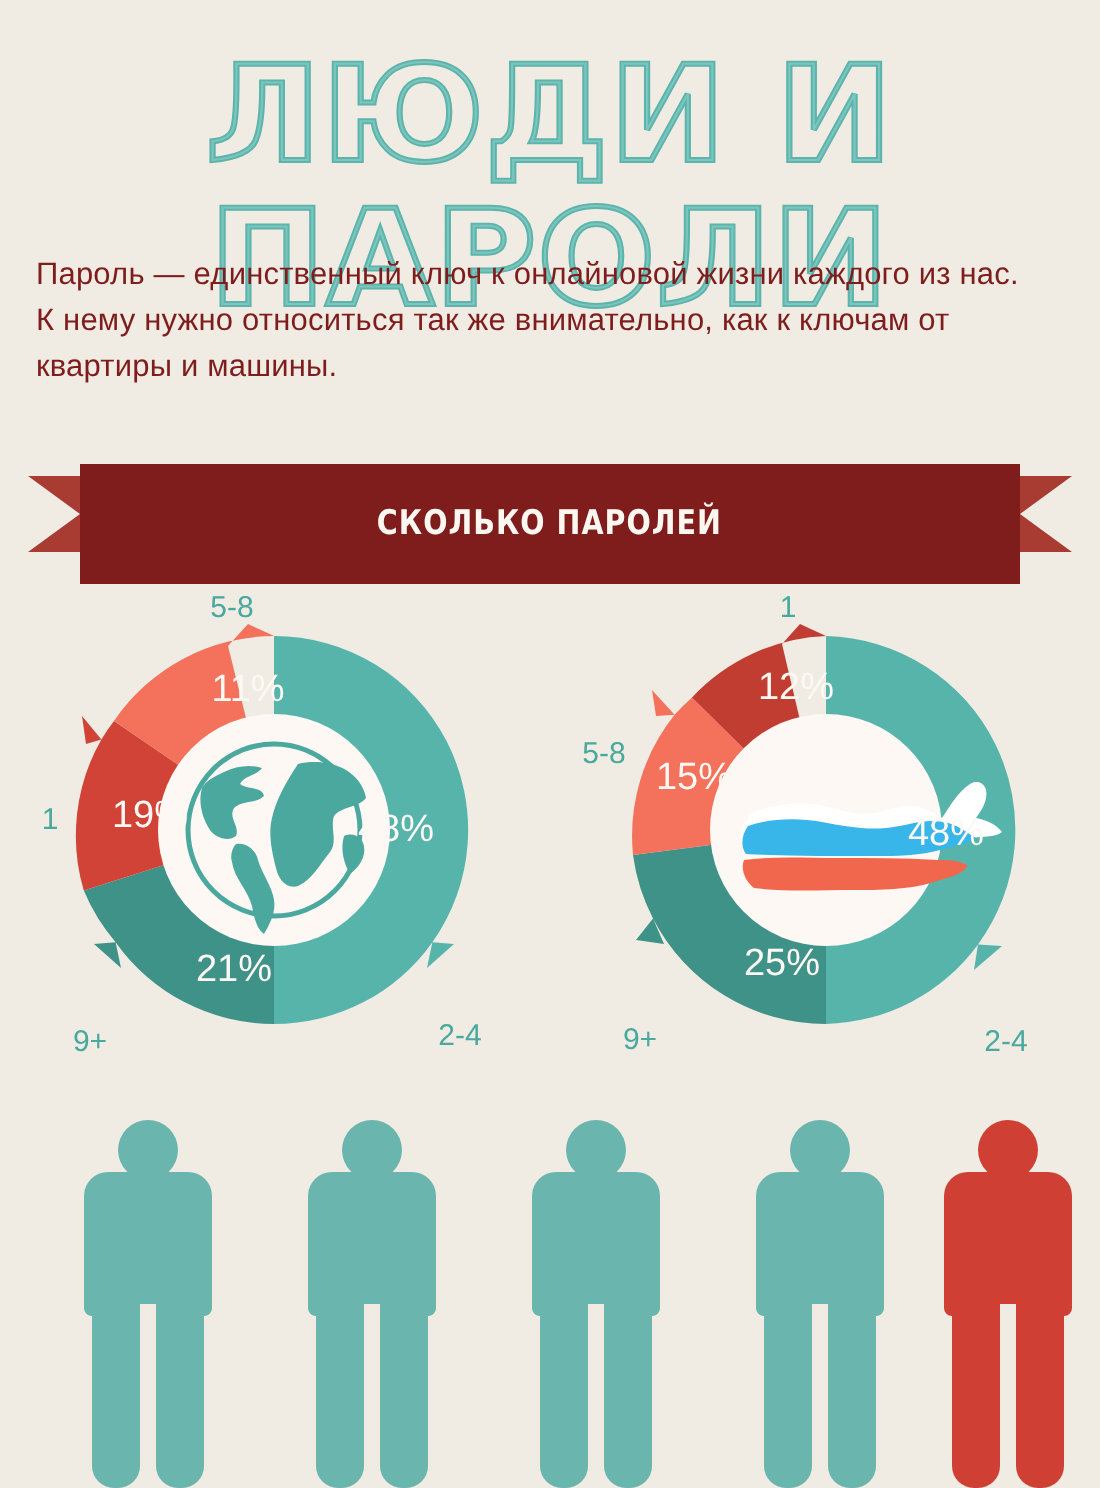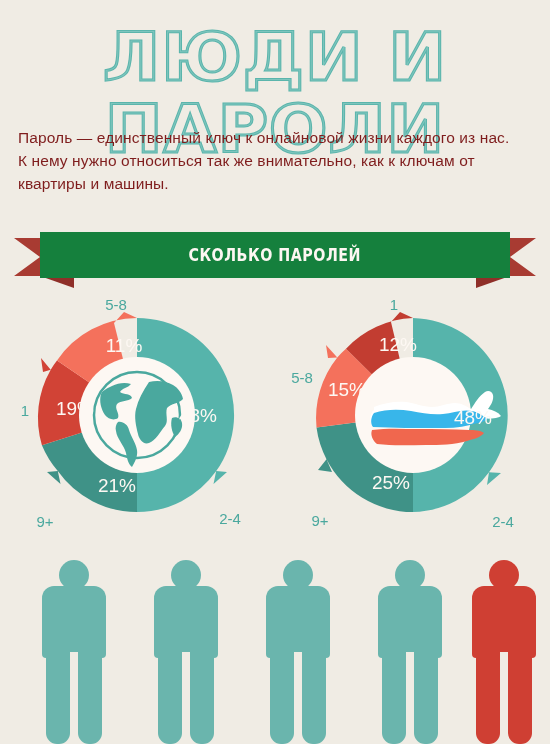--- a/index.html
+++ b/index.html
@@ -58,22 +58,22 @@
     background:#a83b32;
   }
   .ribbon-tail.left  { left:14px;  clip-path:polygon(0 0, 100% 0, 100% 100%, 0 100%, 26px 50%); }
   .ribbon-tail.right { right:14px; clip-path:polygon(0 0, 100% 0, calc(100% - 26px) 50%, 100% 100%, 0 100%); }
   .ribbon-shadow {
     position:absolute; top:44px; width:34px; height:12px; background:#8f2f28;
   }
   .ribbon-shadow.left  { left:40px;  clip-path:polygon(0 0, 100% 0, 100% 100%); }
   .ribbon-shadow.right { right:40px; clip-path:polygon(0 0, 100% 0, 0 100%); }
   .ribbon-band {
-    position:absolute; left:40px; right:40px; top:0; height:46px;
-    background:#15803d;
+    position:absolute; left:40px; right:40px; top:0; height:60px;
+    background:#7f1d1d;
     display:flex; align-items:center; justify-content:center;
   }
   .ribbon-text {
     color:#fdf7f2;
     font-family:"DejaVu Sans", sans-serif;
     font-weight:bold;
     font-size:17px;
     letter-spacing:0.6px;
     transform:scaleX(0.84);
   }

